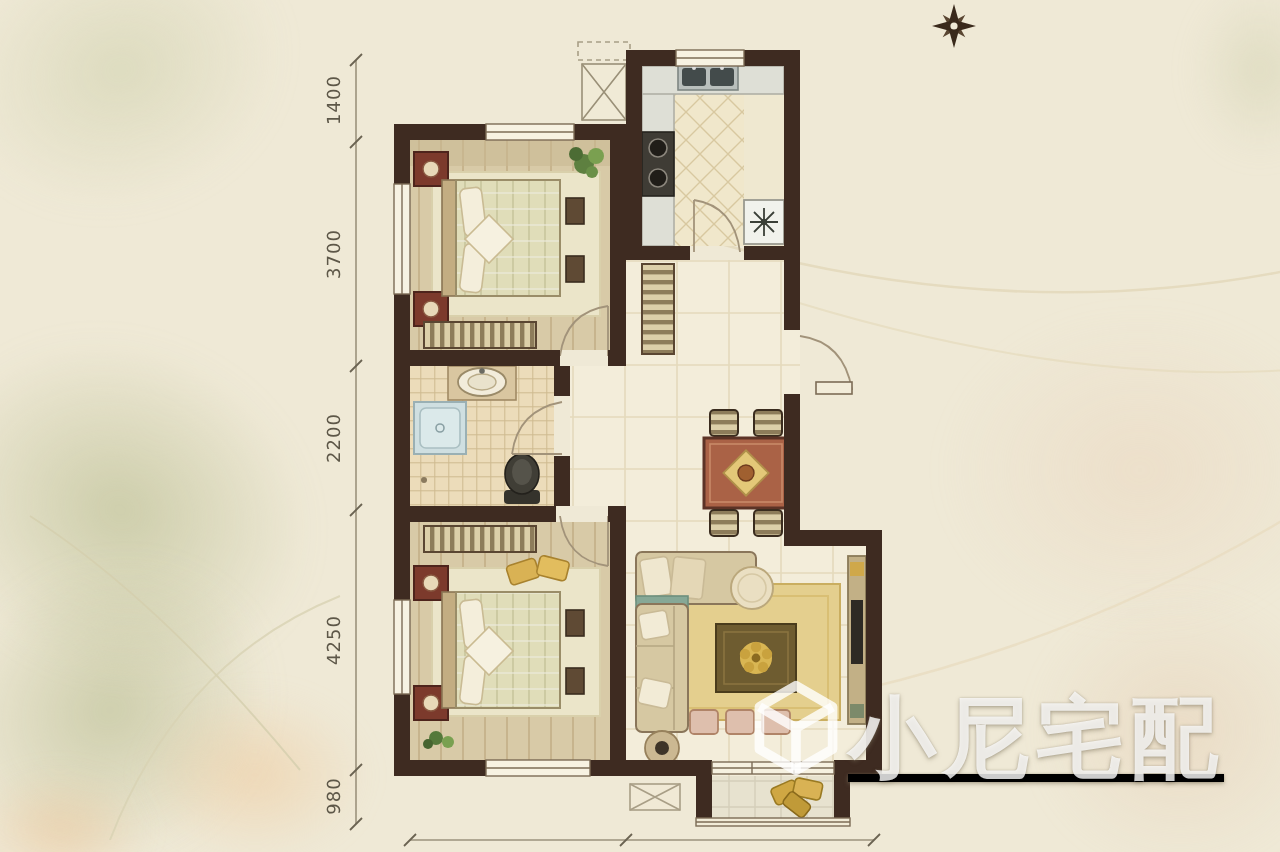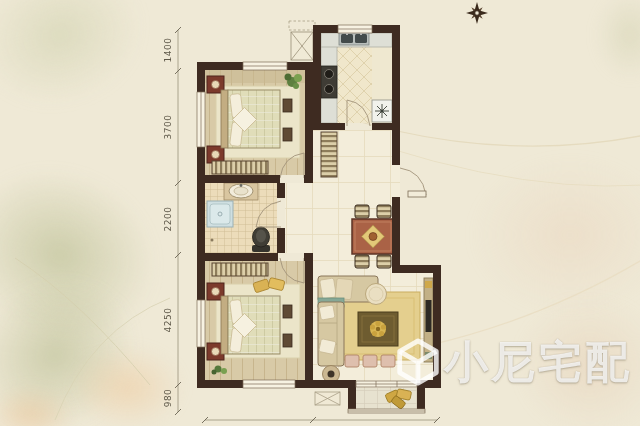--- a/index.html
+++ b/index.html
@@ -2,21 +2,21 @@
 <html><head>
 <meta charset="utf-8">
 <style>
   html,body{margin:0;padding:0;}
   .stage{position:relative;width:640px;height:426px;background:#efe9d6;overflow:hidden;
          font-family:"DejaVu Sans",sans-serif;}
   .blob{position:absolute;border-radius:50%;filter:blur(7px);pointer-events:none;}
   .plan-svg{position:absolute;left:0;top:0;}
   .dim{position:absolute;width:36px;height:12px;font-size:9px;color:#5d5748;text-align:center;
        transform:rotate(-90deg);letter-spacing:.5px;line-height:12px;}
-  .wm{position:absolute;left:392px;top:332px;display:flex;align-items:center;height:60px;gap:0;}
+  .wm{position:absolute;left:372px;top:332px;display:flex;align-items:flex-end;height:60px;gap:0;text-decoration:underline;}
   .wm-text{font-size:44px;font-weight:bold;color:rgba(255,255,255,0.8);letter-spacing:3px;line-height:1;
            text-shadow:0 1px 2px rgba(130,120,95,0.5), 0 0 1px rgba(120,110,90,0.4);}
 </style>
 </head>
 <body>
 
 <div class="stage">
 
   <div class="blob" style="left:-25px;top:-35px;width:170px;height:140px;background:radial-gradient(ellipse,rgba(198,202,162,.45),transparent 70%);transform:rotate(-18deg);"></div>
   <div class="blob" style="left:-40px;top:170px;width:200px;height:170px;background:radial-gradient(ellipse,rgba(176,182,134,.55),transparent 70%);transform:rotate(24deg);"></div>

